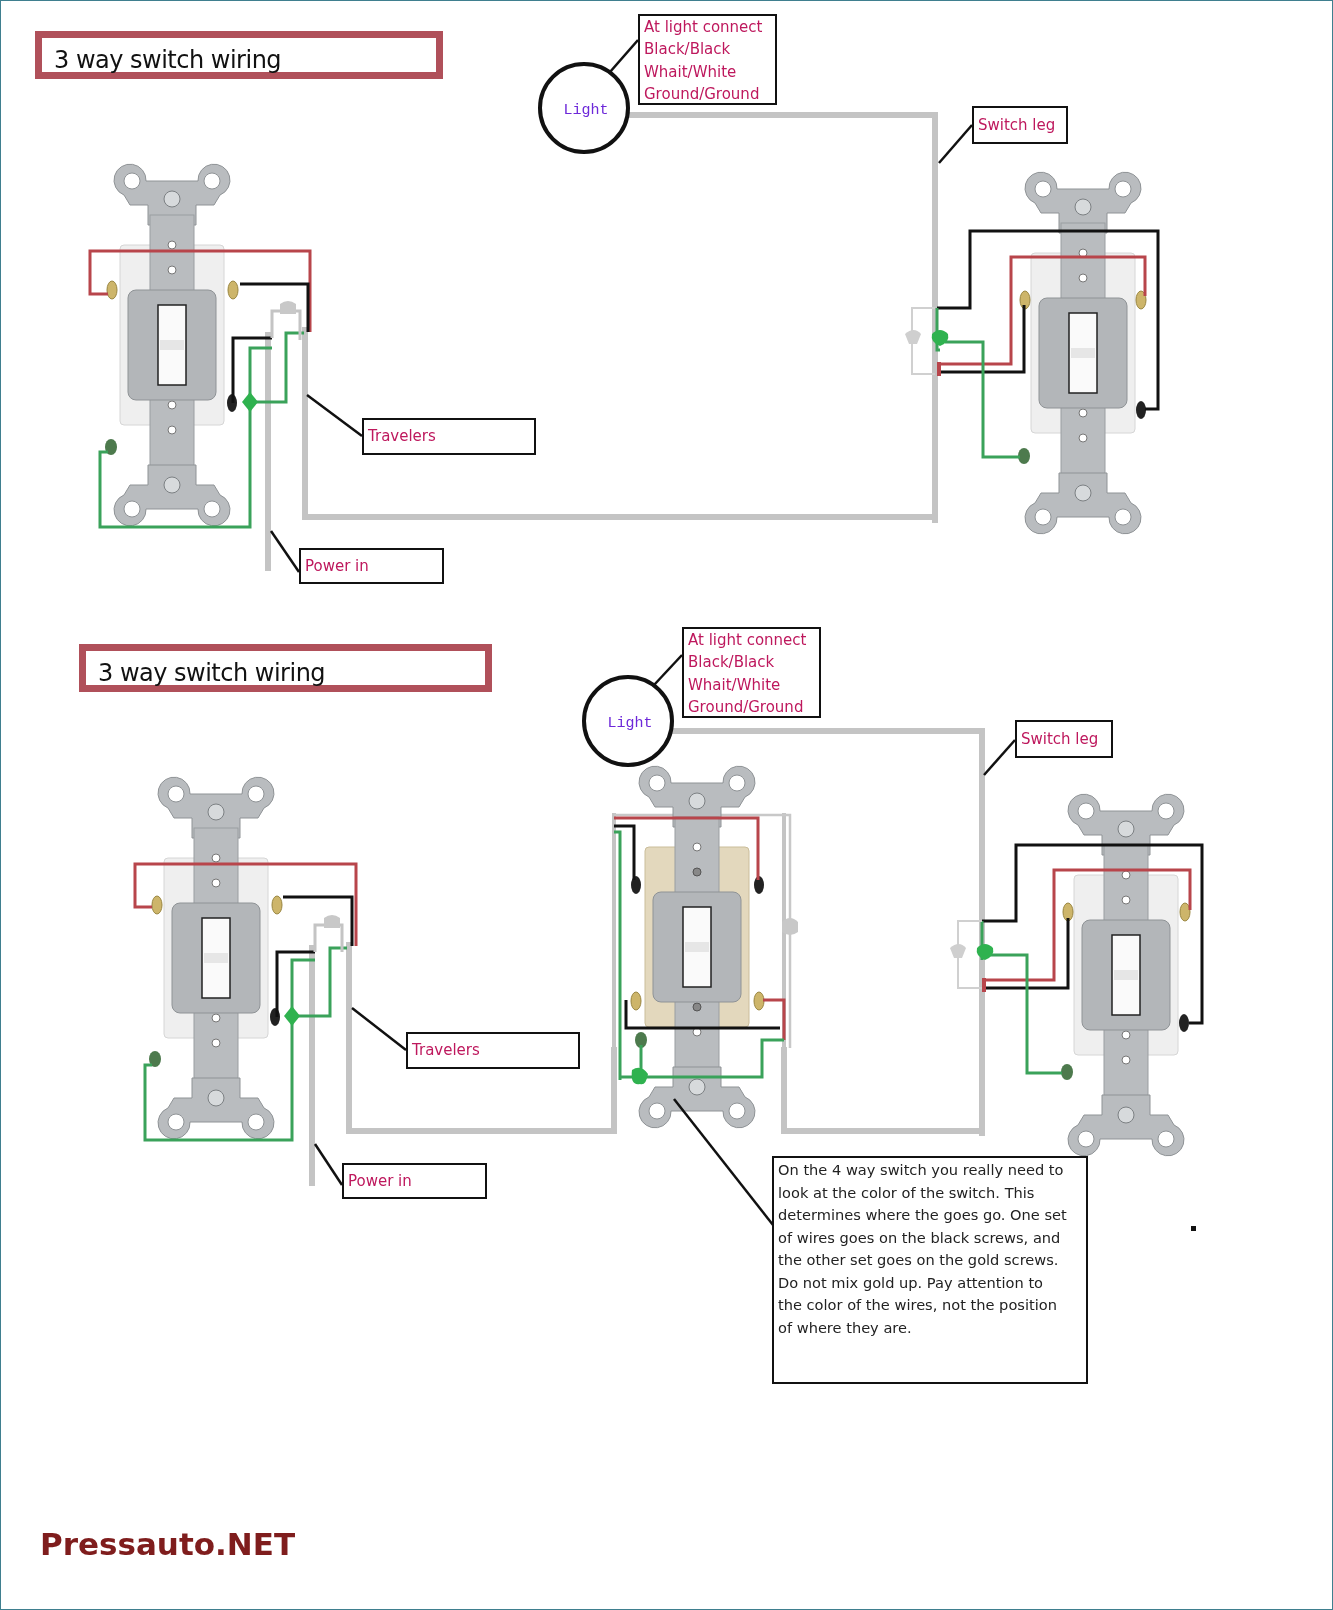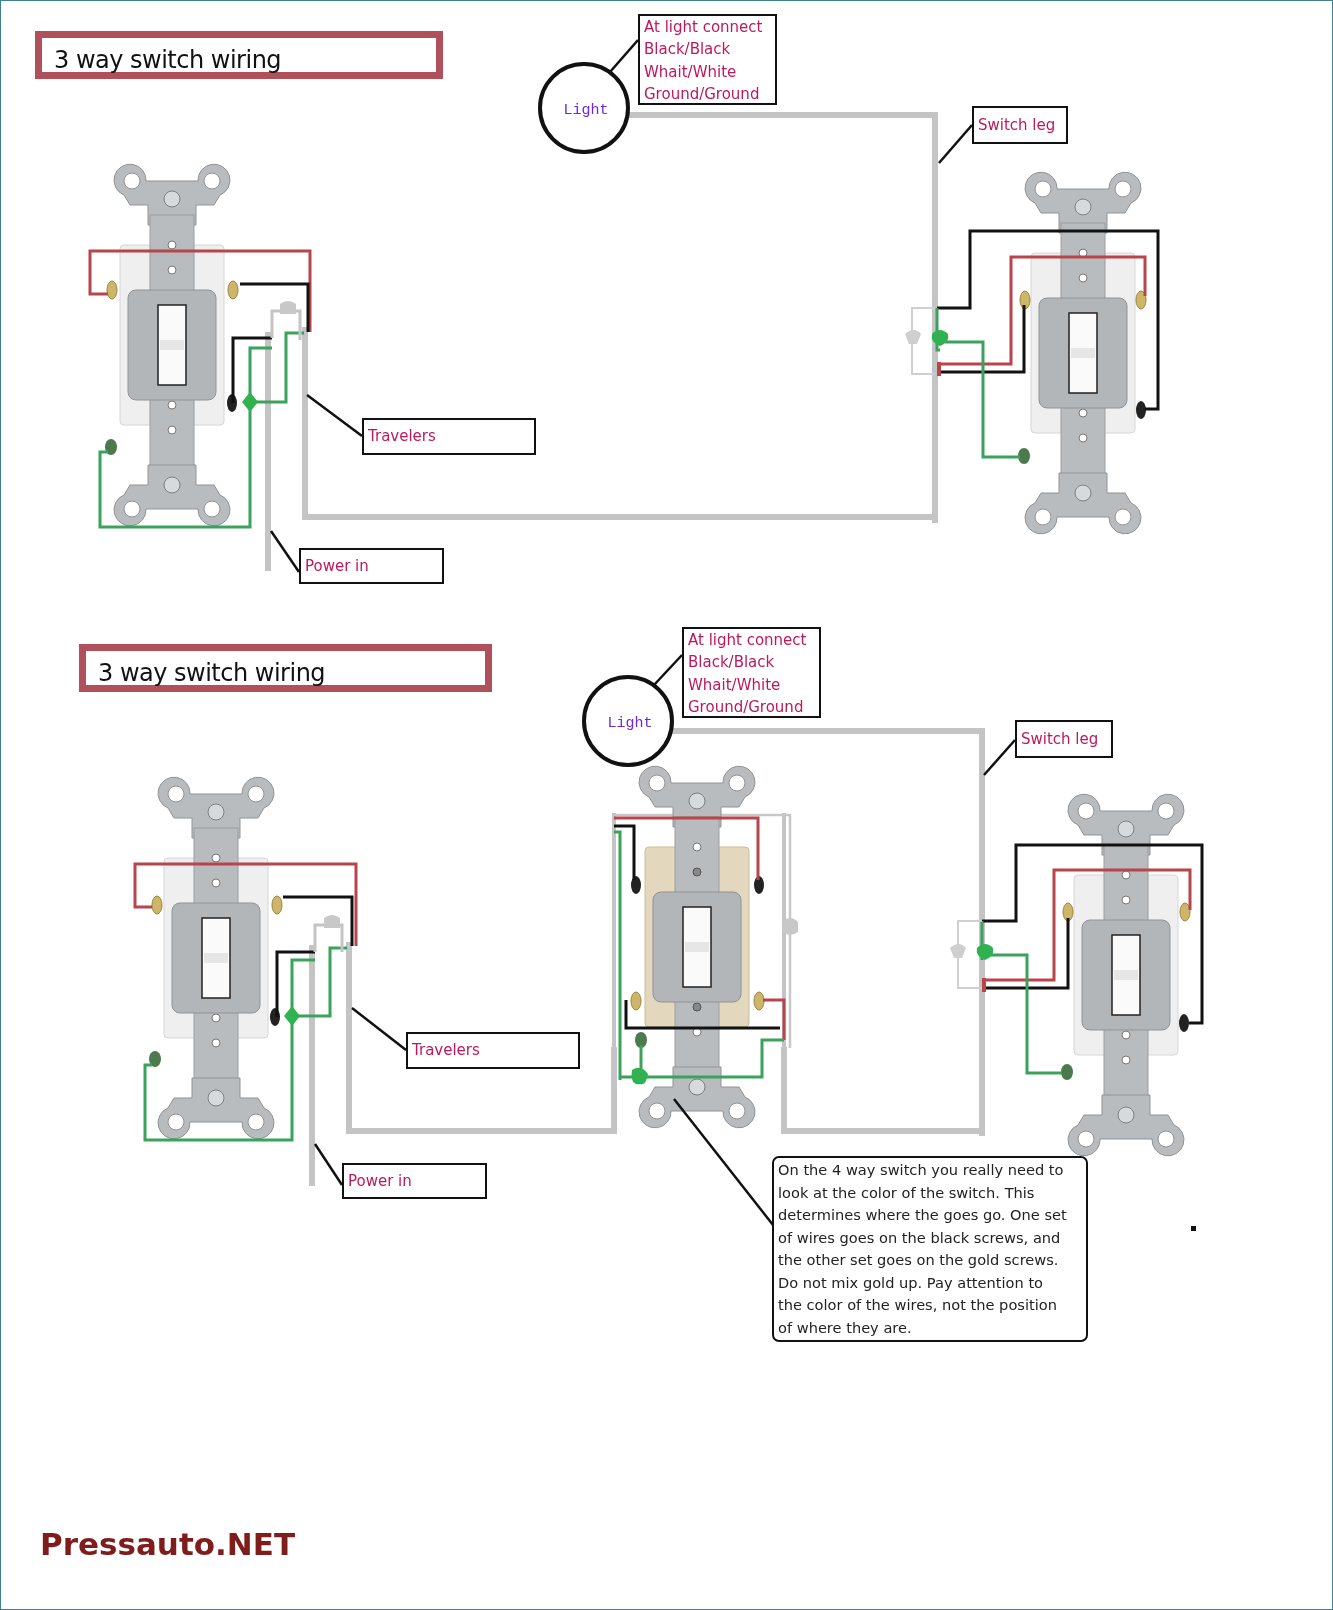--- a/index.html
+++ b/index.html
@@ -269,21 +269,21 @@
   <div>Whait/White</div>
   <div>Ground/Ground</div>
 </div>
 
 <div class="label-box" style="left:1015px; top:720px; width:98px; height:38px; line-height:34px;">Switch leg</div>
 
 <div class="label-box" style="left:406px; top:1032px; width:174px; height:37px; line-height:32px;">Travelers</div>
 
 <div class="label-box" style="left:342px; top:1163px; width:145px; height:36px; line-height:32px;">Power in</div>
 
-<div class="note-box" style="left:772px; top:1156px; width:316px; height:186px; padding-top:1px;border-radius:7px;">
+<div class="note-box" style="left:772px; top:1156px; width:316px; height:228px; padding-top:1px;">
   <div>On the 4 way switch you really need to</div>
   <div>look at the color of the switch. This</div>
   <div>determines where the goes go. One set</div>
   <div>of wires goes on the black screws, and</div>
   <div>the other set goes on the gold screws.</div>
   <div>Do not mix gold up. Pay attention to</div>
   <div>the color of the wires, not the position</div>
   <div>of where they are.</div>
 </div>
 

